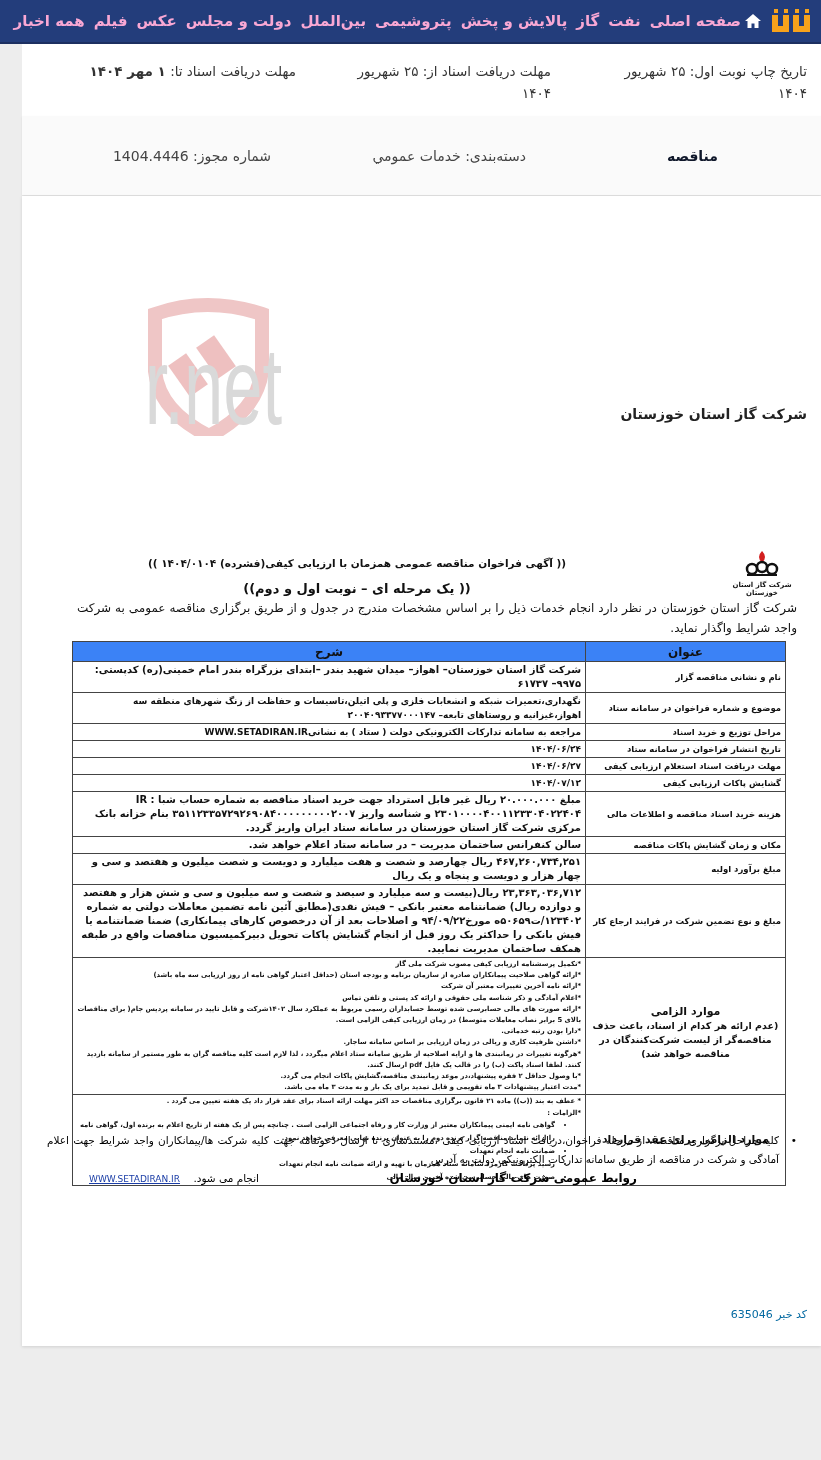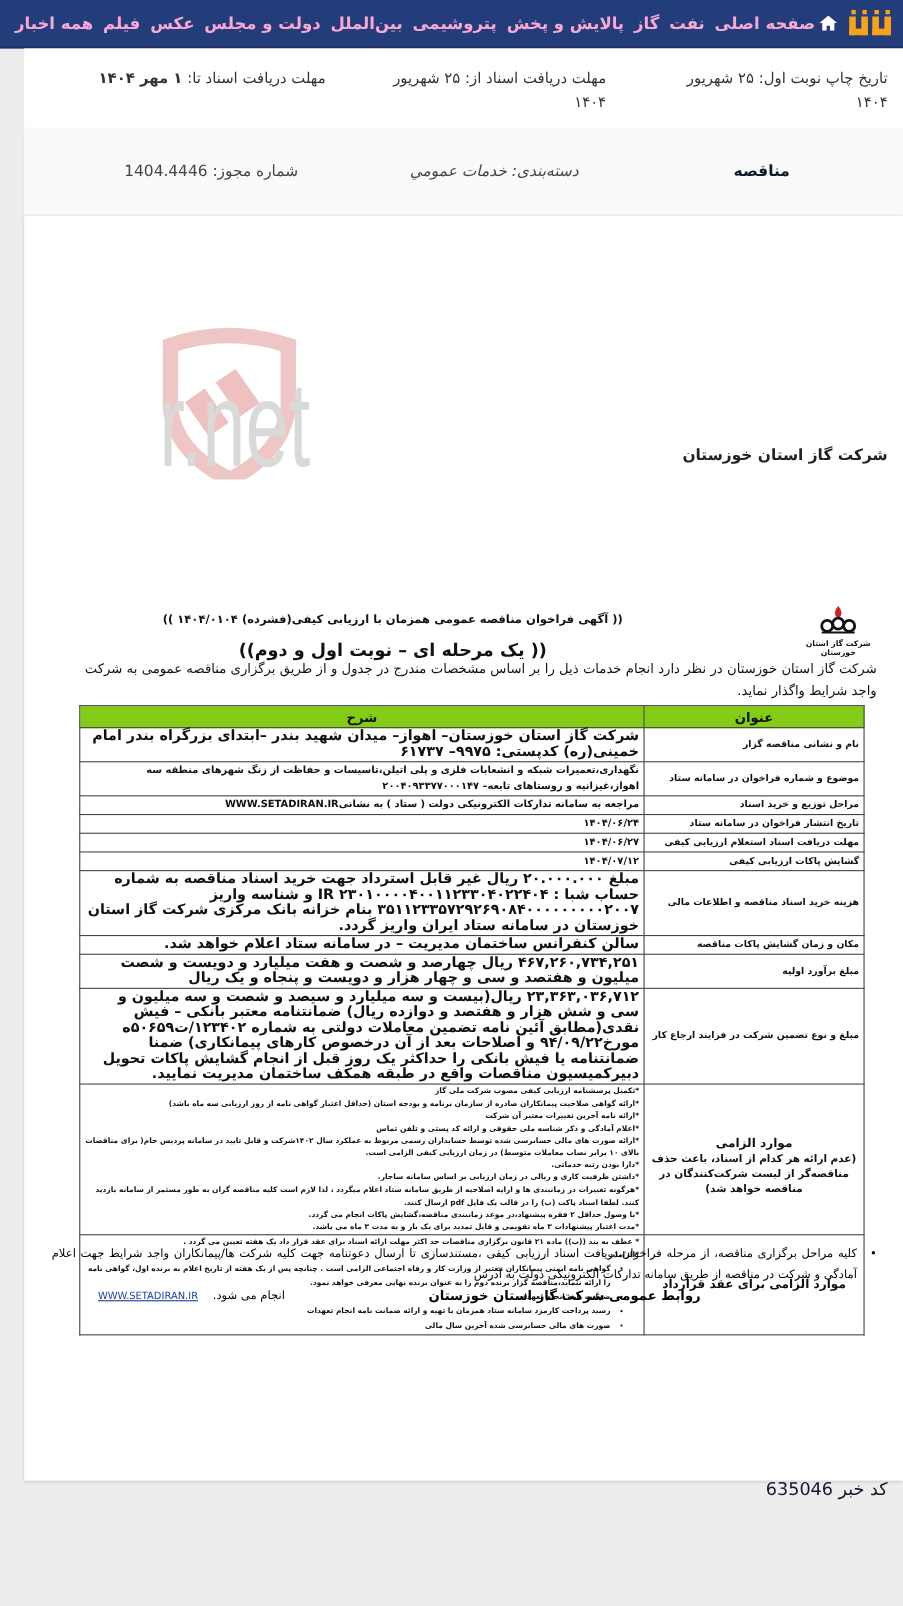--- a/index.html
+++ b/index.html
@@ -26,43 +26,43 @@
   .title { position: absolute; right: 14px; top: 24px; width: 770px; font-size: 32px; line-height: 41px; font-weight: bold; color: #222; text-align: right; z-index: 2; }
   .subtitle { position: absolute; right: 14px; top: 210px; font-size: 14px; font-weight: bold; color: #222; z-index: 2; }
 
   .watermark { position: absolute; left: 125px; top: 100px; width: 600px; height: 140px; z-index: 1; pointer-events: none; }
 
   
   .notice { position: absolute; left: 45px; top: 355px; width: 730px; height: 600px; color: #111; }
   .notice-logo { position: absolute; right: 4px; top: 0; width: 62px; text-align: center; }
   .notice-logo .cap { font-size: 7px; font-weight: bold; }
   .notice-h1 { position: absolute; left: 0; right: 150px; top: 6px; text-align: center; font-size: 10.5px; font-weight: bold; }
-  .notice-h2 { position: absolute; left: 0; right: 150px; top: 30px; text-align: center; font-size: 16px; font-weight: bold; }
+  .notice-h2 { position: absolute; left: 0; right: 150px; top: 30px; text-align: center; font-size: 13px; font-weight: bold; }
   .notice-intro { position: absolute; right: 0; top: 47px; width: 720px; font-size: 12px; line-height: 20px; text-align: justify; }
 
   table.nt { position: absolute; left: 5px; top: 90px; width: 714px; border-collapse: collapse; font-size: 8.2px; font-weight: bold; line-height: 14px; }
-  table.nt th { background: #84cc16; font-size: 12px; height: 20px; border: 1px solid #444; }
+  table.nt th { background: #3b82f6; font-size: 12px; height: 20px; border: 1px solid #444; }
   table.nt td { border: 1px solid #444; padding: 1px 4px; vertical-align: middle; }
   table.nt td.k { width: 200px; font-size: 8.5px; }
   table.nt td.k.center { text-align: center; }
-  table.nt td.v { font-size: 13px; }
+  table.nt td.v { font-size: 10px; }
   table.nt td.v.big { font-size: 9px; }
   table.nt td.v.small { font-size: 6.8px; line-height: 11.2px; font-weight: bold; }
   .k-big { font-size: 11px; margin-top: 14px; }
   .k-med { font-size: 9.5px; }
   ul.bul { list-style: disc; padding-right: 26px; }
   ul.bul li { font-size: 6.8px; line-height: 13px; }
 
   .footer-notice { position: absolute; left: 25px; top: 935px; width: 750px; font-size: 10.5px; line-height: 19px; }
   .footer-notice .bullet { position: absolute; right: 0; top: 0; }
   .footer-notice .txt { padding-right: 18px; text-align: justify; }
   .footer-link { color: #1a3da6; text-decoration: underline; font-weight: normal; font-size: 9px; direction: ltr; }
   .footer-sign { position: absolute; right: 160px; top: 38px; font-weight: bold; font-size: 12px; }
 
-  .news-code { position: absolute; right: 14px; top: 1112px; font-size: 16px; color: #0f172a; margin-top: 36px; }
+  .news-code { position: absolute; right: 14px; top: 1112px; font-size: 11px; color: #0369a1; }
 </style>
 </head>
 <body>
 
 <div class="topnav">
   <div class="logo">
     <svg width="40" height="24" viewBox="0 0 40 24">
       <rect x="1" y="6" width="6" height="17" fill="#f7a21b"></rect>
       <rect x="1" y="17" width="17" height="6" fill="#f7a21b"></rect>
       <rect x="12" y="6" width="6" height="17" fill="#f7a21b"></rect>
@@ -99,21 +99,21 @@
 <div class="info-card">
   <div class="info-row1">
     <div class="c" style="right:14px;width:215px;">تاریخ چاپ نوبت اول: ۲۵ شهریور ۱۴۰۴</div>
     <div class="c" style="right:270px;width:215px;">مهلت دریافت اسناد از: ۲۵ شهریور ۱۴۰۴</div>
     <div class="c" style="right:525px;width:250px;">
       <span>مهلت دریافت اسناد تا: </span><b>۱ مهر ۱۴۰۴</b>
     </div>
   </div>
   <div class="info-row2">
     <div class="c" style="right:103px;font-weight:bold;color:#0f172a;">مناقصه</div>
-    <div class="c" style="right:295px;font-style:italic;">دسته‌بندی: خدمات عمومي</div>
+    <div class="c" style="right:295px;">دسته‌بندی: خدمات عمومي</div>
     <div class="c" style="right:550px;">شماره مجوز: 1404.4446</div>
   </div>
 </div>
 
 <div class="main-card">
   <svg class="watermark" viewBox="0 0 600 140">
     <path d="M8 18 Q60 0 115 18 L115 75 Q110 115 62 140 Q12 115 8 75 Z" fill="none" stroke="#efc6c6" stroke-width="14"></path>
     <rect x="30" y="60" width="22" height="38" transform="rotate(-35 41 79)" fill="#eec0c0"></rect>
     <rect x="58" y="42" width="22" height="38" transform="rotate(-35 69 61)" fill="#eec0c0"></rect>
     <text x="135" y="128" font-family="Liberation Sans, sans-serif" font-size="110" fill="#d9d9d9" textLength="455" lengthAdjust="spacingAndGlyphs">AriaTender.net</text>
@@ -185,21 +185,21 @@
       <tr>
         <td class="k center">
           <div class="k-big">موارد الزامی</div>
           <div class="k-med">(عدم ارائه هر کدام از اسناد، باعث حذف مناقصه‌گر از لیست شرکت‌کنندگان در مناقصه خواهد شد)</div>
         </td>
         <td class="v small">
           <div>*تکمیل پرسشنامه ارزیابی کیفی مصوب شرکت ملی گاز</div>
           <div>*ارائه گواهی صلاحیت پیمانکاران صادره از سازمان برنامه و بودجه استان (حداقل اعتبار گواهی نامه از روز ارزیابی سه ماه باشد)</div>
           <div>*ارائه نامه آخرین تغییرات معتبر آن شرکت</div>
           <div>*اعلام آمادگی و ذکر شناسه ملی حقوقی و ارائه کد پستی و تلفن تماس</div>
-          <div>*ارائه صورت های مالی حسابرسی شده توسط حسابداران رسمی مربوط به عملکرد سال ۱۴۰۲شرکت و قابل تایید در سامانه پردیس جام( برای مناقصات بالای ۱۰ برابر نصاب معاملات متوسط) در زمان ارزیابی کیفی الزامی است.</div>
+          <div>*ارائه صورت های مالی حسابرسی شده توسط حسابداران رسمی مربوط به عملکرد سال ۱۴۰۲شرکت و قابل تایید در سامانه پردیس جام( برای مناقصات بالای 5 برابر نصاب معاملات متوسط) در زمان ارزیابی کیفی الزامی است.</div>
           <div>*دارا بودن رتبه خدماتی.</div>
           <div>*داشتن ظرفیت کاری و ریالی در زمان ارزیابی بر اساس سامانه ساجار.</div>
           <div>*هرگونه تغییرات در زمانبندی ها و ارایه اصلاحیه از طریق سامانه ستاد اعلام میگردد ، لذا لازم است کلیه مناقصه گران به طور مستمر از سامانه بازدید کنند. لطفا اسناد پاکت (ب) را در قالب یک فایل pdf ارسال کنند.</div>
           <div>*با وصول حداقل ۲ فقره پیشنهاد،در موعد زمانبندی مناقصه،گشایش پاکات انجام می گردد.</div>
           <div>*مدت اعتبار پیشنهادات ۳ ماه تقویمی و قابل تمدید برای یک بار و به مدت ۳ ماه می باشد.</div>
         </td>
       </tr>
       <tr>
         <td class="k center k-med" style="font-size:11px;">موارد الزامی برای عقد قرارداد</td>
         <td class="v small">

